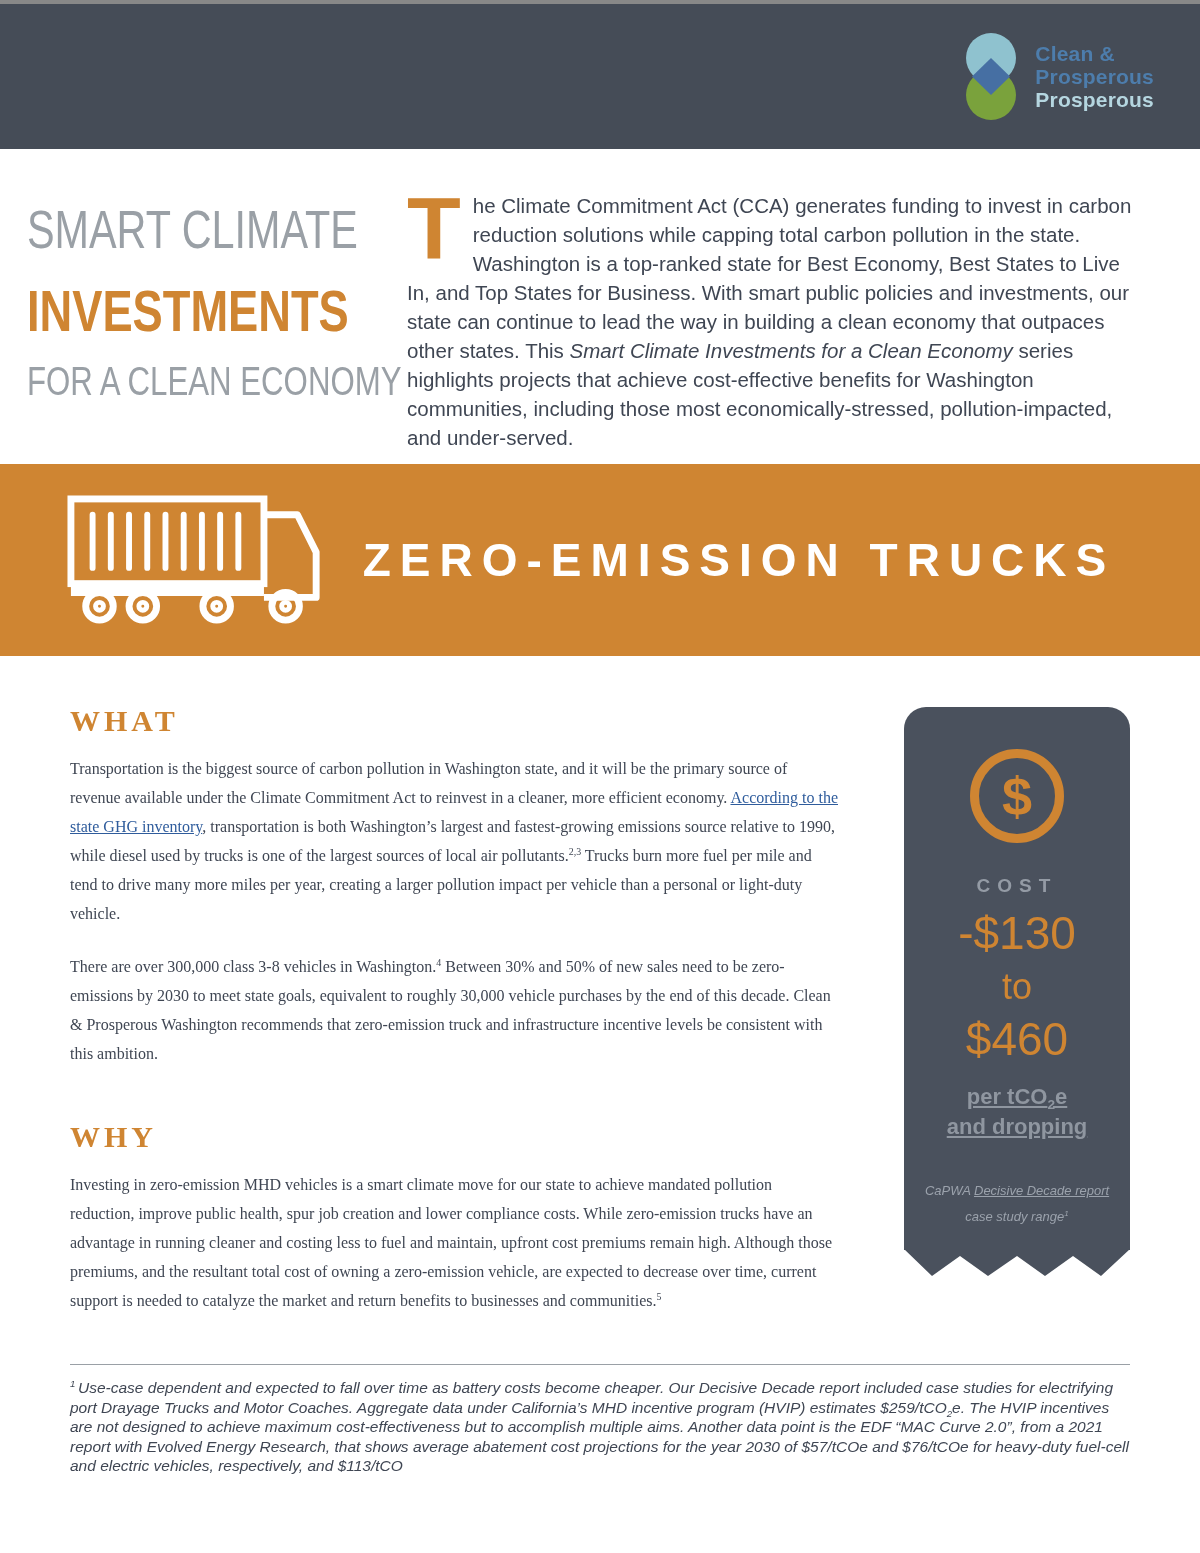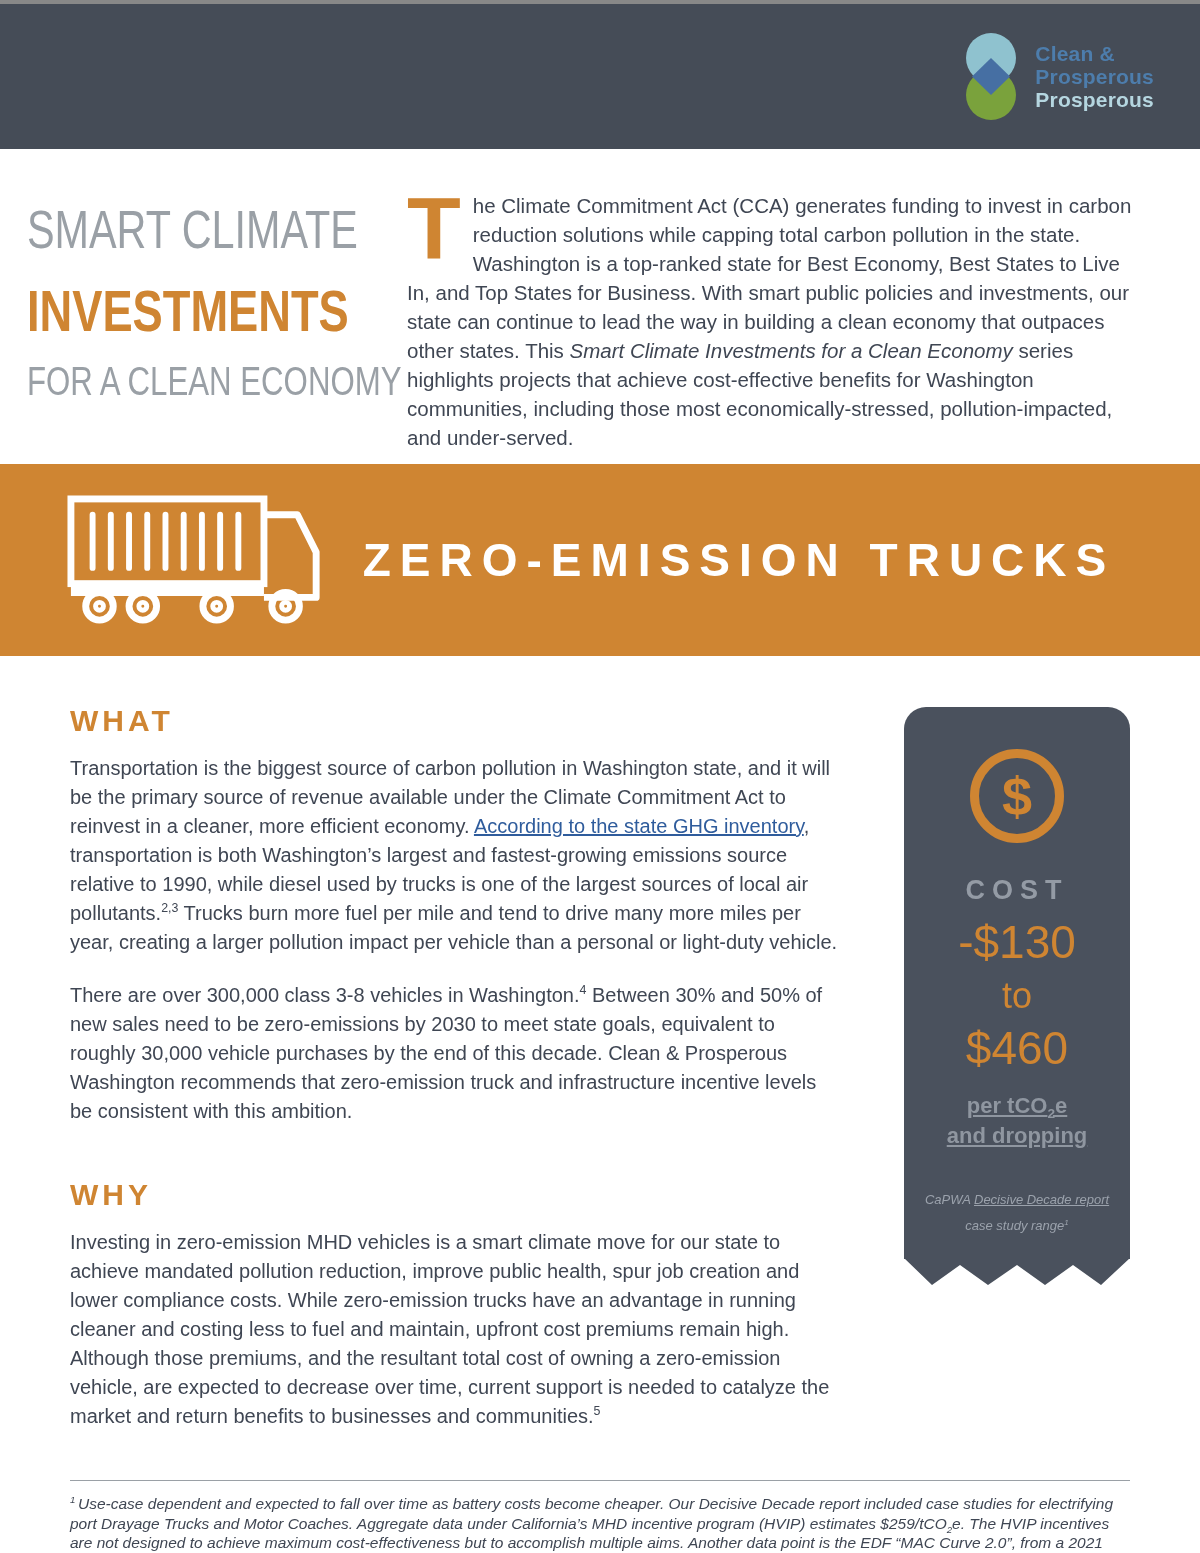--- a/index.html
+++ b/index.html
@@ -28,31 +28,31 @@
   .seg-it{font-style:italic;}
   .seg-link{color:var(--link);text-decoration:underline;}
   .seg-ul{text-decoration:underline;}
   sup{font-size:62%;line-height:0;vertical-align:super;}
   sub{font-size:62%;line-height:0;vertical-align:sub;}
   
   .banner{height:192px;background:var(--orange);display:flex;align-items:center;padding-left:66px;}
   .banner-title{flex:1;text-align:center;color:#fff;font-size:46px;font-weight:bold;letter-spacing:9px;padding-right:48px;white-space:nowrap;}
   
   .content{display:flex;align-items:flex-start;padding:48px 70px 0;gap:66px;}
-  .left-col{flex:1;min-width:0;}
+  .left-col{flex:1;min-width:0;font-family:Liberation Serif, serif;}
   .sec-heading{color:var(--orange);font-size:30px;font-weight:bold;letter-spacing:4px;margin:0 0 16px;}
-  .left-col p{font-size:20px;line-height:29px;margin:0 0 24px;}
+  .left-col p{font-size:16px;line-height:29px;margin:0 0 24px;}
   .why-gap{margin-top:52px;}
   
   .ribbon{width:226px;flex-shrink:0;margin-top:3px;}
   .ribbon-body{background:var(--ribbon);border-radius:22px 22px 0 0;min-height:542px;text-align:center;padding:42px 16px 20px;}
   .zigzag{display:block;width:226px;height:29px;margin-top:-1px;}
   .zigzag polygon{fill:var(--ribbon);}
   .dollar-icon{width:94px;height:94px;border:9px solid var(--orange);border-radius:50%;margin:0 auto;color:var(--orange);font-size:54px;font-weight:bold;display:flex;align-items:center;justify-content:center;}
-  .cost-label{margin-top:32px;color:var(--ribbon-label);font-size:27px;font-weight:bold;letter-spacing:7px;}
+  .cost-label{margin-top:32px;color:var(--ribbon-label);font-size:19px;font-weight:bold;letter-spacing:7px;}
   .cost-value{color:var(--orange);font-size:46px;font-weight:normal;line-height:53px;}
   .cost-value.first{margin-top:10px;}
   .cost-value.to{font-size:36px;}
   .cost-unit{margin-top:16px;color:var(--ribbon-unit);font-size:22px;font-weight:bold;line-height:30px;text-decoration:underline;}
   .cost-unit.second{margin-top:0;}
   .ribbon-caption{margin-top:36px;font-style:italic;color:var(--caption);font-size:13px;line-height:26px;padding:0 4px;}
   
   .footnotes{padding:0 70px;margin-top:25px;}
   .footnotes hr{border:none;border-top:1.5px solid var(--divider);margin:0 0 13px;}
   .footnotes p{font-style:italic;font-size:15.5px;line-height:19.5px;margin:0 0 11px;}

